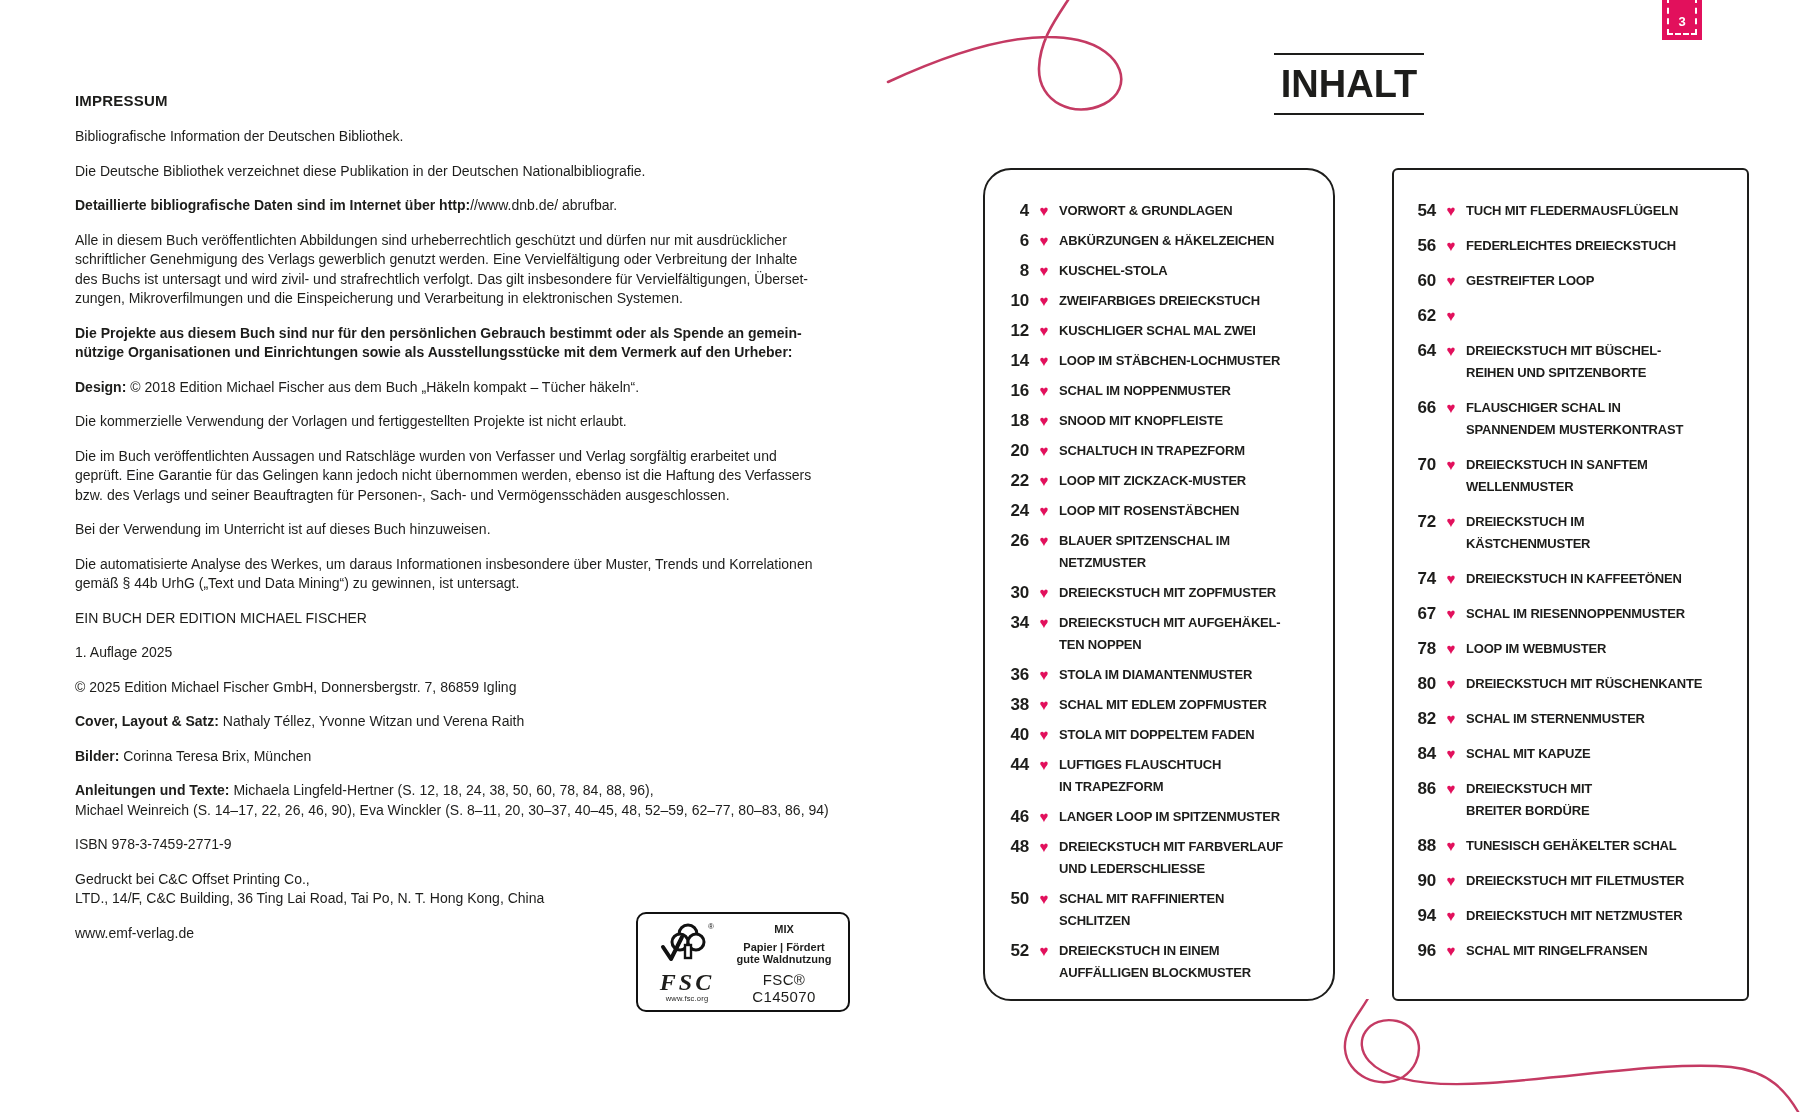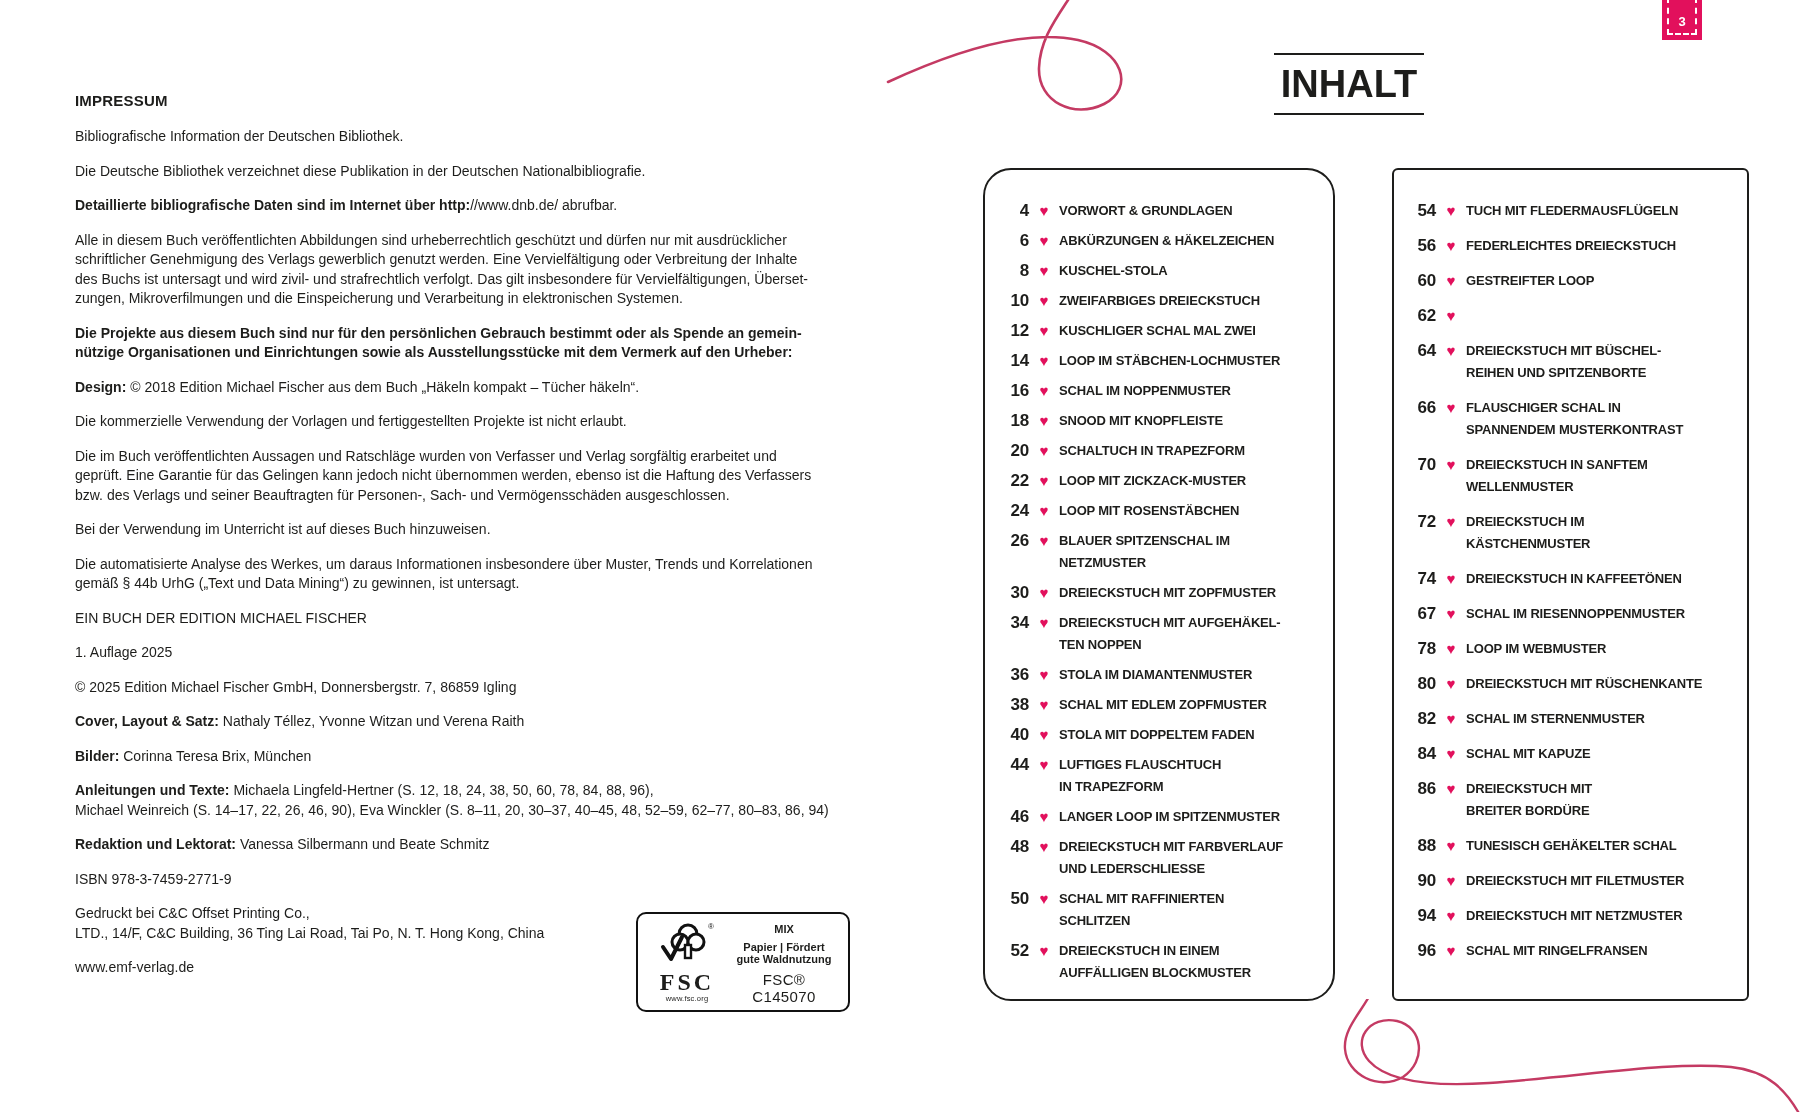--- a/index.html
+++ b/index.html
@@ -16,21 +16,21 @@
   .imp-p { margin:0 0 15px 0; font-size:14px; line-height:19.5px; white-space:pre-line; }
   .imp-p strong { font-weight:bold; }
 
   
   .fsc-badge {
     position:absolute; left:636px; top:912px; width:214px; height:100px;
     border:2.5px solid #111; border-radius:10px; background:#fff;
     display:flex; align-items:center; padding:6px 10px 6px 12px; gap:8px;
   }
   .fsc-left { width:74px; text-align:center; flex:none; }
-  .fsc-word { font-family:"Liberation Serif", serif; font-weight:bold; font-size:24px; letter-spacing:3px; line-height:1; margin-top:1px; }
+  .fsc-word { font-family:"Liberation Serif", serif; font-weight:bold; font-size:24px; letter-spacing:3px; line-height:1; margin-top:1px;font-style:italic; }
   .fsc-url  { font-size:7.5px; letter-spacing:.2px; }
   .fsc-right { flex:1; text-align:center; padding-right:2px; }
   .fsc-mix  { font-weight:bold; font-size:11px; line-height:18px; margin-bottom:3px; }
   .fsc-line { font-weight:bold; font-size:11px; line-height:12.5px; }
   .fsc-code { font-weight:normal; font-size:15px; margin-top:5px; letter-spacing:.4px; }
 
   
   .inhalt-header { position:absolute; left:1274px; top:53px; width:150px; text-align:center; }
   .inhalt-header .rule { height:2px; background:#1d1d1b; }
   .inhalt-header h1 { margin:10px 0 8px 0; font-size:38px; font-weight:bold; line-height:1.05; letter-spacing:0; }
@@ -78,21 +78,20 @@
       <p class="imp-p">Bei der Verwendung im Unterricht ist auf dieses Buch hinzuweisen.</p>
       <p class="imp-p">Die automatisierte Analyse des Werkes, um daraus Informationen insbesondere über Muster, Trends und Korrelationen
 gemäß § 44b UrhG („Text und Data Mining“) zu gewinnen, ist untersagt.</p>
       <p class="imp-p">EIN BUCH DER EDITION MICHAEL FISCHER</p>
       <p class="imp-p">1. Auflage 2025</p>
       <p class="imp-p">© 2025 Edition Michael Fischer GmbH, Donnersbergstr. 7, 86859 Igling</p>
       <p class="imp-p"><strong>Cover, Layout &amp; Satz:</strong> Nathaly Téllez, Yvonne Witzan und Verena Raith</p>
       <p class="imp-p"><strong>Bilder:</strong> Corinna Teresa Brix, München</p>
       <p class="imp-p"><strong>Anleitungen und Texte:</strong> Michaela Lingfeld-Hertner (S. 12, 18, 24, 38, 50, 60, 78, 84, 88, 96),
 Michael Weinreich (S. 14–17, 22, 26, 46, 90), Eva Winckler (S. 8–11, 20, 30–37, 40–45, 48, 52–59, 62–77, 80–83, 86, 94)</p>
-      <p class="imp-p"><strong>Redaktion und Lektorat:</strong> Vanessa Silbermann und Beate Schmitz</p>
       <p class="imp-p">ISBN 978-3-7459-2771-9</p>
       <p class="imp-p">Gedruckt bei C&amp;C Offset Printing Co.,
 LTD., 14/F, C&amp;C Building, 36 Ting Lai Road, Tai Po, N. T. Hong Kong, China</p>
       <p class="imp-p">www.emf-verlag.de</p>
     </div>
 </section>
 
 <div class="fsc-badge">
   <div class="fsc-left">
     <svg width="58" height="44" viewBox="0 0 58 44">

